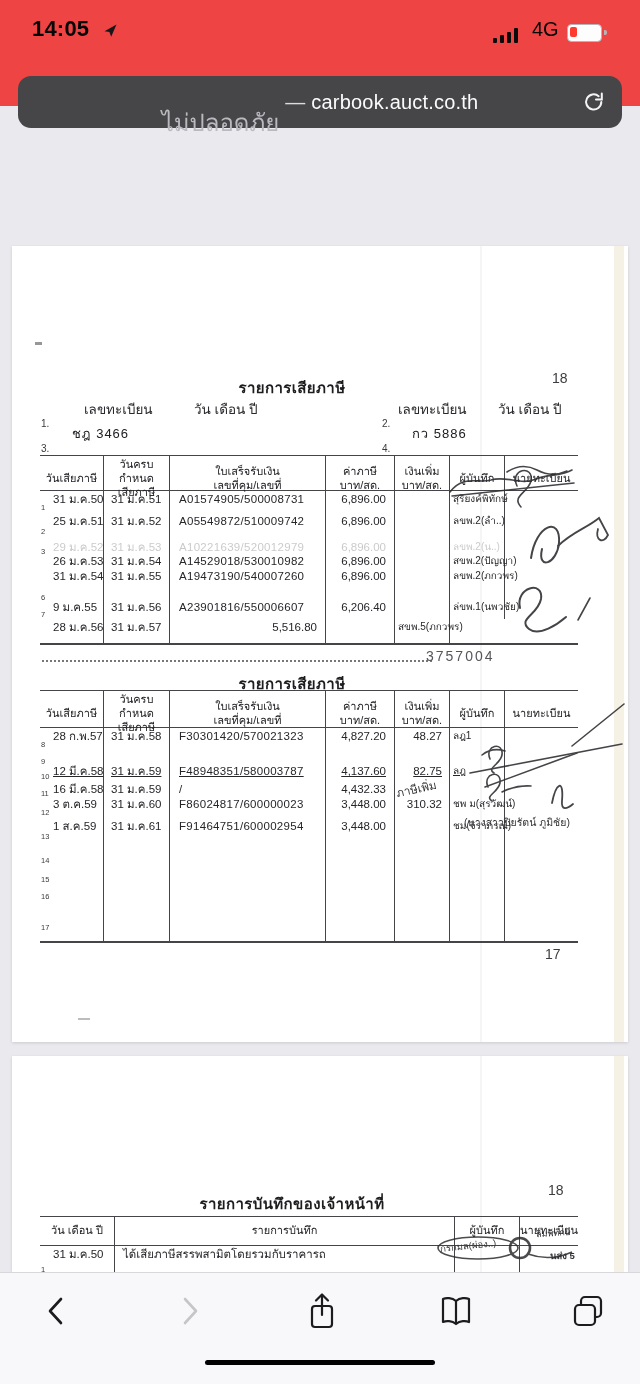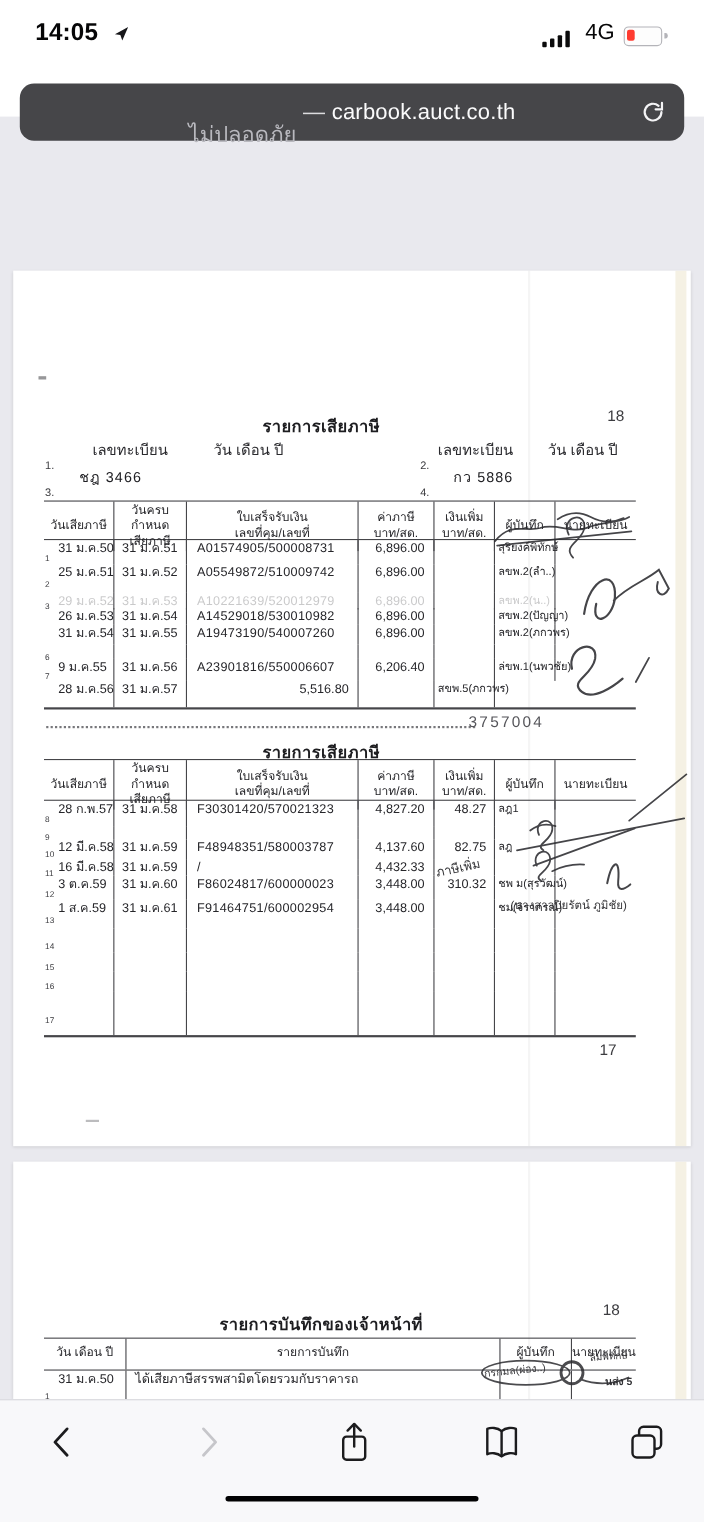--- a/index.html
+++ b/index.html
@@ -1,34 +1,34 @@
 <!DOCTYPE html>
 <html><head>
 <meta charset="utf-8">
 <style>
   html,body{margin:0;padding:0;background:#555;}
   body{font-family:"Liberation Sans","DejaVu Sans",sans-serif;}
   .screen{position:relative;width:640px;height:1384px;margin:0 auto;background:#e9e9ee;overflow:hidden;}
 
   
-  .header{position:absolute;left:0;top:0;width:640px;height:106px;background:#ffffff;}
+  .header{position:absolute;left:0;top:0;width:640px;height:106px;background:#ef4444;}
   .sb-time{position:absolute;left:32px;top:16px;font-size:22px;font-weight:700;color:#060607;letter-spacing:.2px;}
   .loc-icon{position:absolute;left:103px;top:23px;}
   .sigbars{position:absolute;left:493px;top:27px;width:32px;height:16px;}
   .sigbars span{position:absolute;bottom:0;width:4px;background:#0b0b0c;border-radius:1px;}
   .sigbars span:nth-child(1){left:0;height:5px;}
   .sigbars span:nth-child(2){left:7px;height:8px;}
   .sigbars span:nth-child(3){left:14px;height:11.5px;}
   .sigbars span:nth-child(4){left:21px;height:15px;}
   .sb-net{position:absolute;left:532px;top:18px;font-size:20px;color:#060607;}
   .bat{position:absolute;left:567px;top:24px;width:33px;height:16px;border:1.5px solid #b4b4b9;border-radius:4.5px;background:#fdfdfd;}
   .bat-fill{width:7px;height:10px;margin:1.5px;border-radius:2px;}
   .bat-cap{position:absolute;left:604px;top:30px;width:2.5px;height:5px;background:#b4b4b9;border-radius:0 2px 2px 0;}
   .urlbar{position:absolute;left:18px;top:76px;width:604px;height:52px;border-radius:13px;background:#464649;display:flex;align-items:center;justify-content:center;cursor:pointer;}
-  .url-sec{color:#b9b9bf;font-size:20px;margin-right:6px;margin-top:40px;}
+  .url-sec{color:#b9b9bf;font-size:24px;margin-right:6px;margin-top:40px;}
   .url-sep{color:#dcdcdf;font-size:20px;margin-right:6px;}
   .url-domain{color:#fbfbfc;font-size:20px;letter-spacing:.2px;}
   .reload{position:absolute;right:16px;top:14px;}
 
   
   .card{position:absolute;left:12px;width:616px;background:#fff;box-shadow:0 1px 3px rgba(0,0,0,.13);overflow:hidden;}
   .card1{top:152px;height:86px;}
   .card2{top:246px;height:796px;}
   .card3{top:1056px;height:216px;}
   .pgn{position:absolute;left:32px;top:30px;font-size:21px;color:#8a8a8f;}
@@ -76,21 +76,21 @@
 
   .dots{position:absolute;left:30px;top:414px;width:390px;border-top:2px dotted #77777b;}
   .docnum{position:absolute;left:414px;top:402px;font-size:14px;letter-spacing:2px;color:#55555a;}
   .t2{top:426px;}
   .t1{top:130px;}
 
   #table2{left:28px;top:444px;--cols:64px 66px 156px 69px 55px 55px 73px;}
   #table2 .thead{height:36px;}
   #table2 .trow:nth-child(1){height:23px;}
   #table2 .trow:nth-child(2){height:12px;}
-  #table2 .trow:nth-child(3){height:18px;}
+  #table2 .trow:nth-child(3){height:18px;text-decoration:underline;}
   #table2 .trow:nth-child(4){height:15px;}
   #table2 .trow:nth-child(5){height:22px;}
   #table2 .trow:nth-child(6){height:26px;}
   #table2 .trow:nth-child(7){height:22px;}
   #table2 .trow:nth-child(8){height:17px;}
   #table2 .trow:nth-child(9){height:18px;}
   #table2 .trow:nth-child(10){height:40px;}
 
   #table3{left:28px;top:160px;--cols:75px 340px 65px 58px;}
   #table3 .thead{height:28px;}

